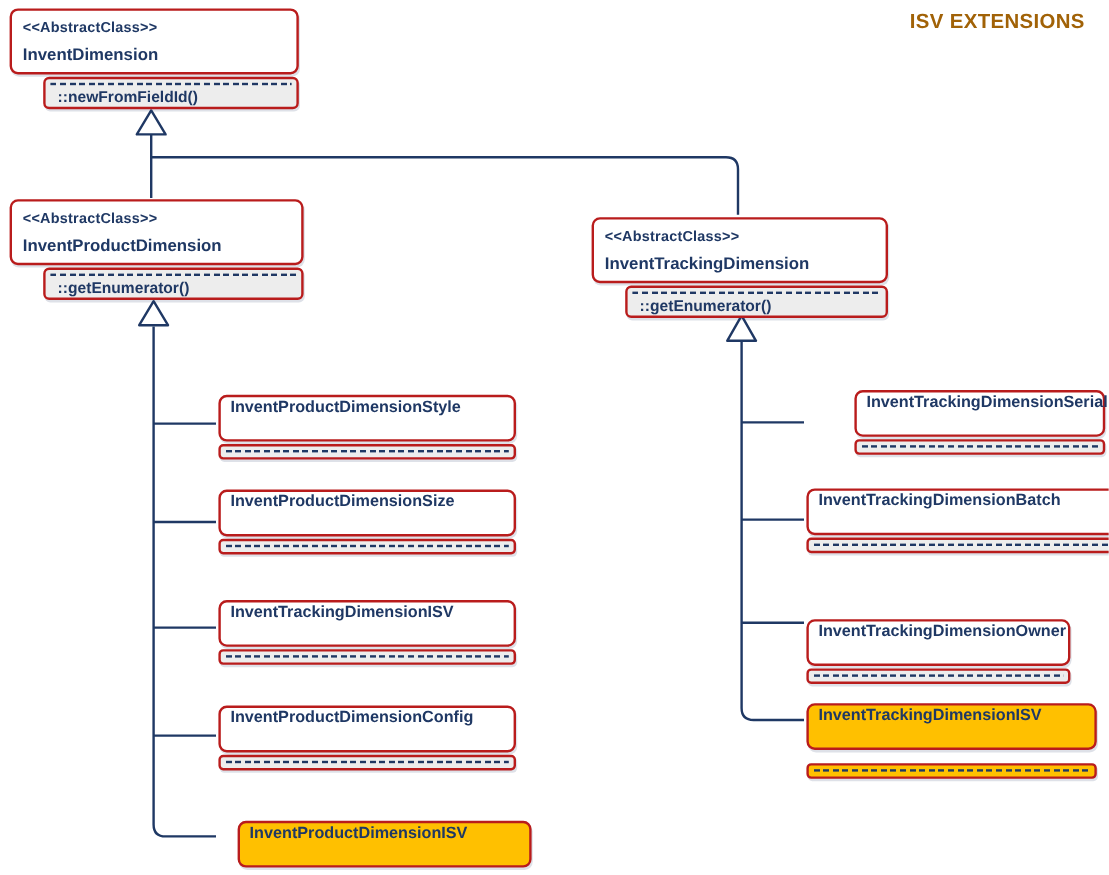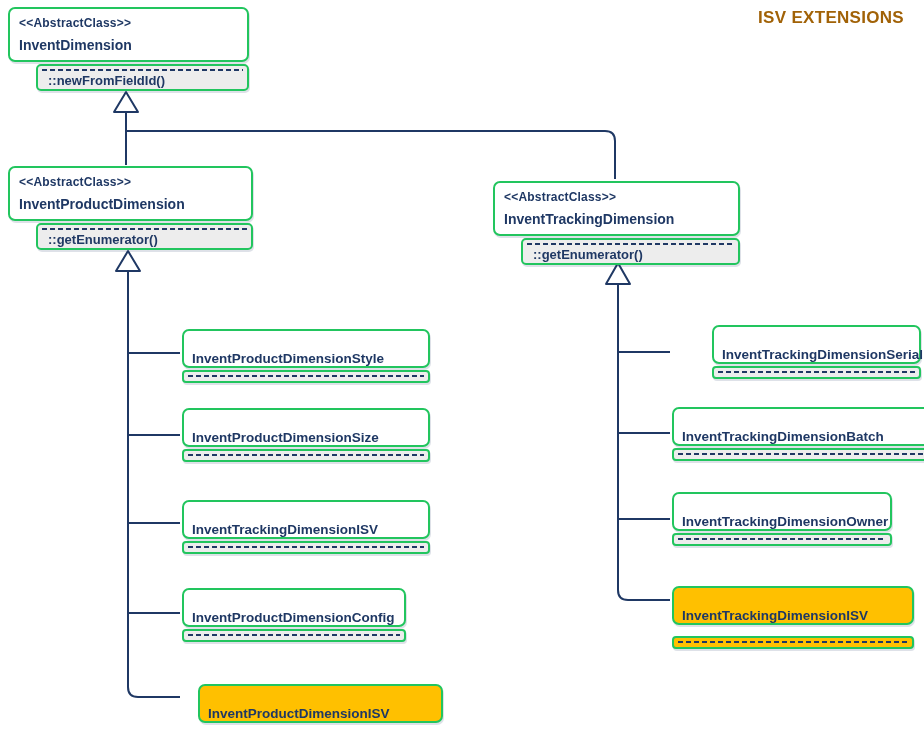--- a/index.html
+++ b/index.html
@@ -14,21 +14,21 @@
   }
   .connectors { position: absolute; left: 0; top: 0; }
   .heading {
     position: absolute; top: 8px; right: 20px;
     font-size: 17px; font-weight: bold;
     color: #a16207; letter-spacing: .3px;
     white-space: nowrap;
   }
   .cls { position: absolute; }
   .cmp {
-    border: 2px solid #22c55e;
+    border: 2px solid #b91c1c;
     border-radius: 7px;
     background: #ffffff;
     box-sizing: border-box;
     box-shadow: 1px 2px 0 rgba(31,56,100,.15);
   }
   
   .ptitle { height: 55px; }
   .stereo {
     font-size: 12px; font-weight: bold; color: #1F3864;
     padding: 7px 0 0 9px; letter-spacing: .2px;
@@ -43,21 +43,21 @@
   }
   .dash {
     height: 2px; margin: 3px 4px 0 4px;
     background: repeating-linear-gradient(90deg, #1F3864 0 5px, transparent 5px 8px);
   }
   .mtext {
     font-size: 13px; font-weight: bold; color: #1F3864;
     padding: 2px 0 0 10px;
   }
   
-  .ctitle { height: 39px; display: flex; align-items: flex-end; }
+  .ctitle { height: 39px; display: flex; align-items: flex-start; }
   .cname2 {
     font-size: 13.5px; font-weight: bold; color: #1F3864;
     padding-left: 8px; white-space: nowrap;
   }
   .strip {
     height: 13px; margin-top: 2px;
     background: #EDEDED; border-radius: 4px;
   }
   .strip .dash { margin-top: 3px; }
   
@@ -144,21 +144,21 @@
 
   <div class="cls" style="left:182px;top:500px;width:248px">
     <div class="cmp ctitle">
       <div class="cname2">InventTrackingDimensionISV</div>
     </div>
     <div class="cmp strip">
       <div class="dash"></div>
     </div>
   </div>
 
-  <div class="cls" style="left:182px;top:588px;width:224px">
+  <div class="cls" style="left:182px;top:588px;width:248px">
     <div class="cmp ctitle">
       <div class="cname2">InventProductDimensionConfig</div>
     </div>
     <div class="cmp strip">
       <div class="dash"></div>
     </div>
   </div>
 
   <div class="cls hl" style="left:198px;top:673px;width:245px">
     <div class="cmp ctitle">
@@ -180,21 +180,21 @@
 
   <div class="cls" style="left:672px;top:407px;width:288px">
     <div class="cmp ctitle">
       <div class="cname2">InventTrackingDimensionBatch</div>
     </div>
     <div class="cmp strip">
       <div class="dash"></div>
     </div>
   </div>
 
-  <div class="cls" style="left:672px;top:492px;width:220px">
+  <div class="cls" style="left:672px;top:516px;width:220px">
     <div class="cmp ctitle">
       <div class="cname2">InventTrackingDimensionOwner</div>
     </div>
     <div class="cmp strip">
       <div class="dash"></div>
     </div>
   </div>
 
   <div class="cls hl" style="left:672px;top:575px;width:242px">
     <div class="cmp ctitle">

